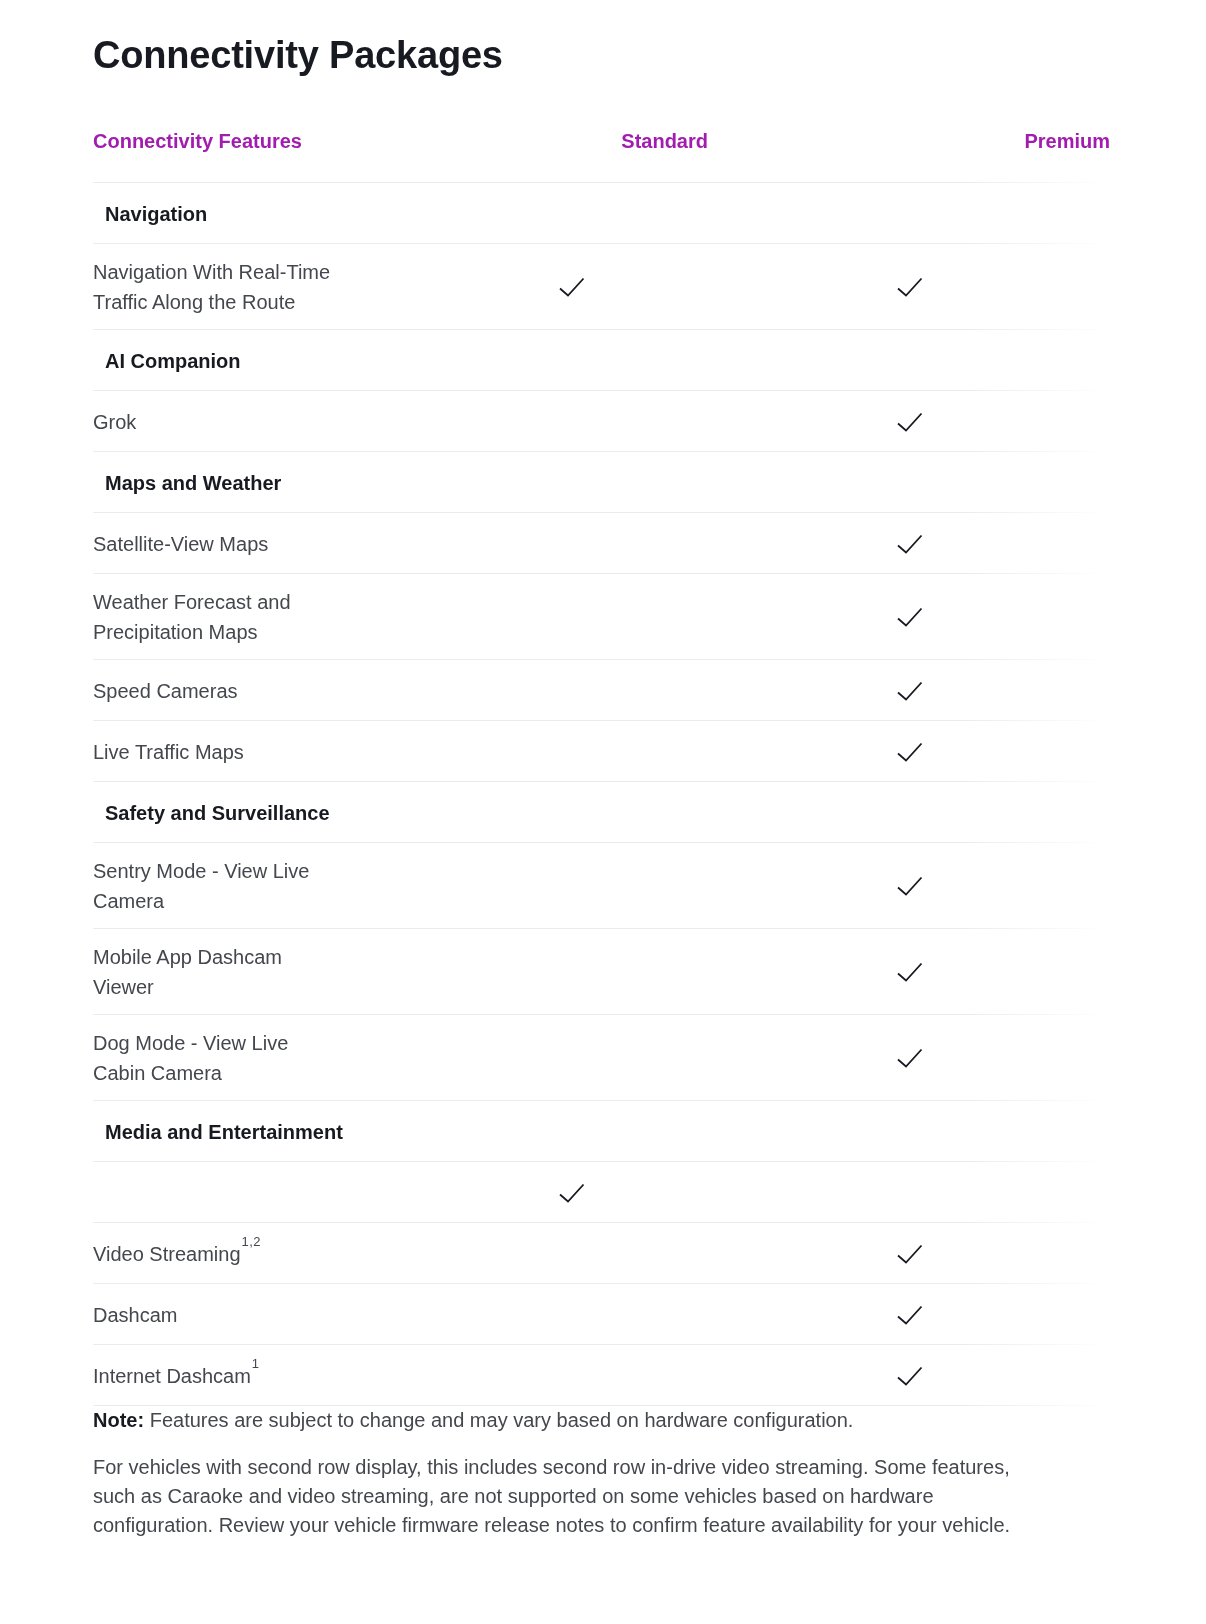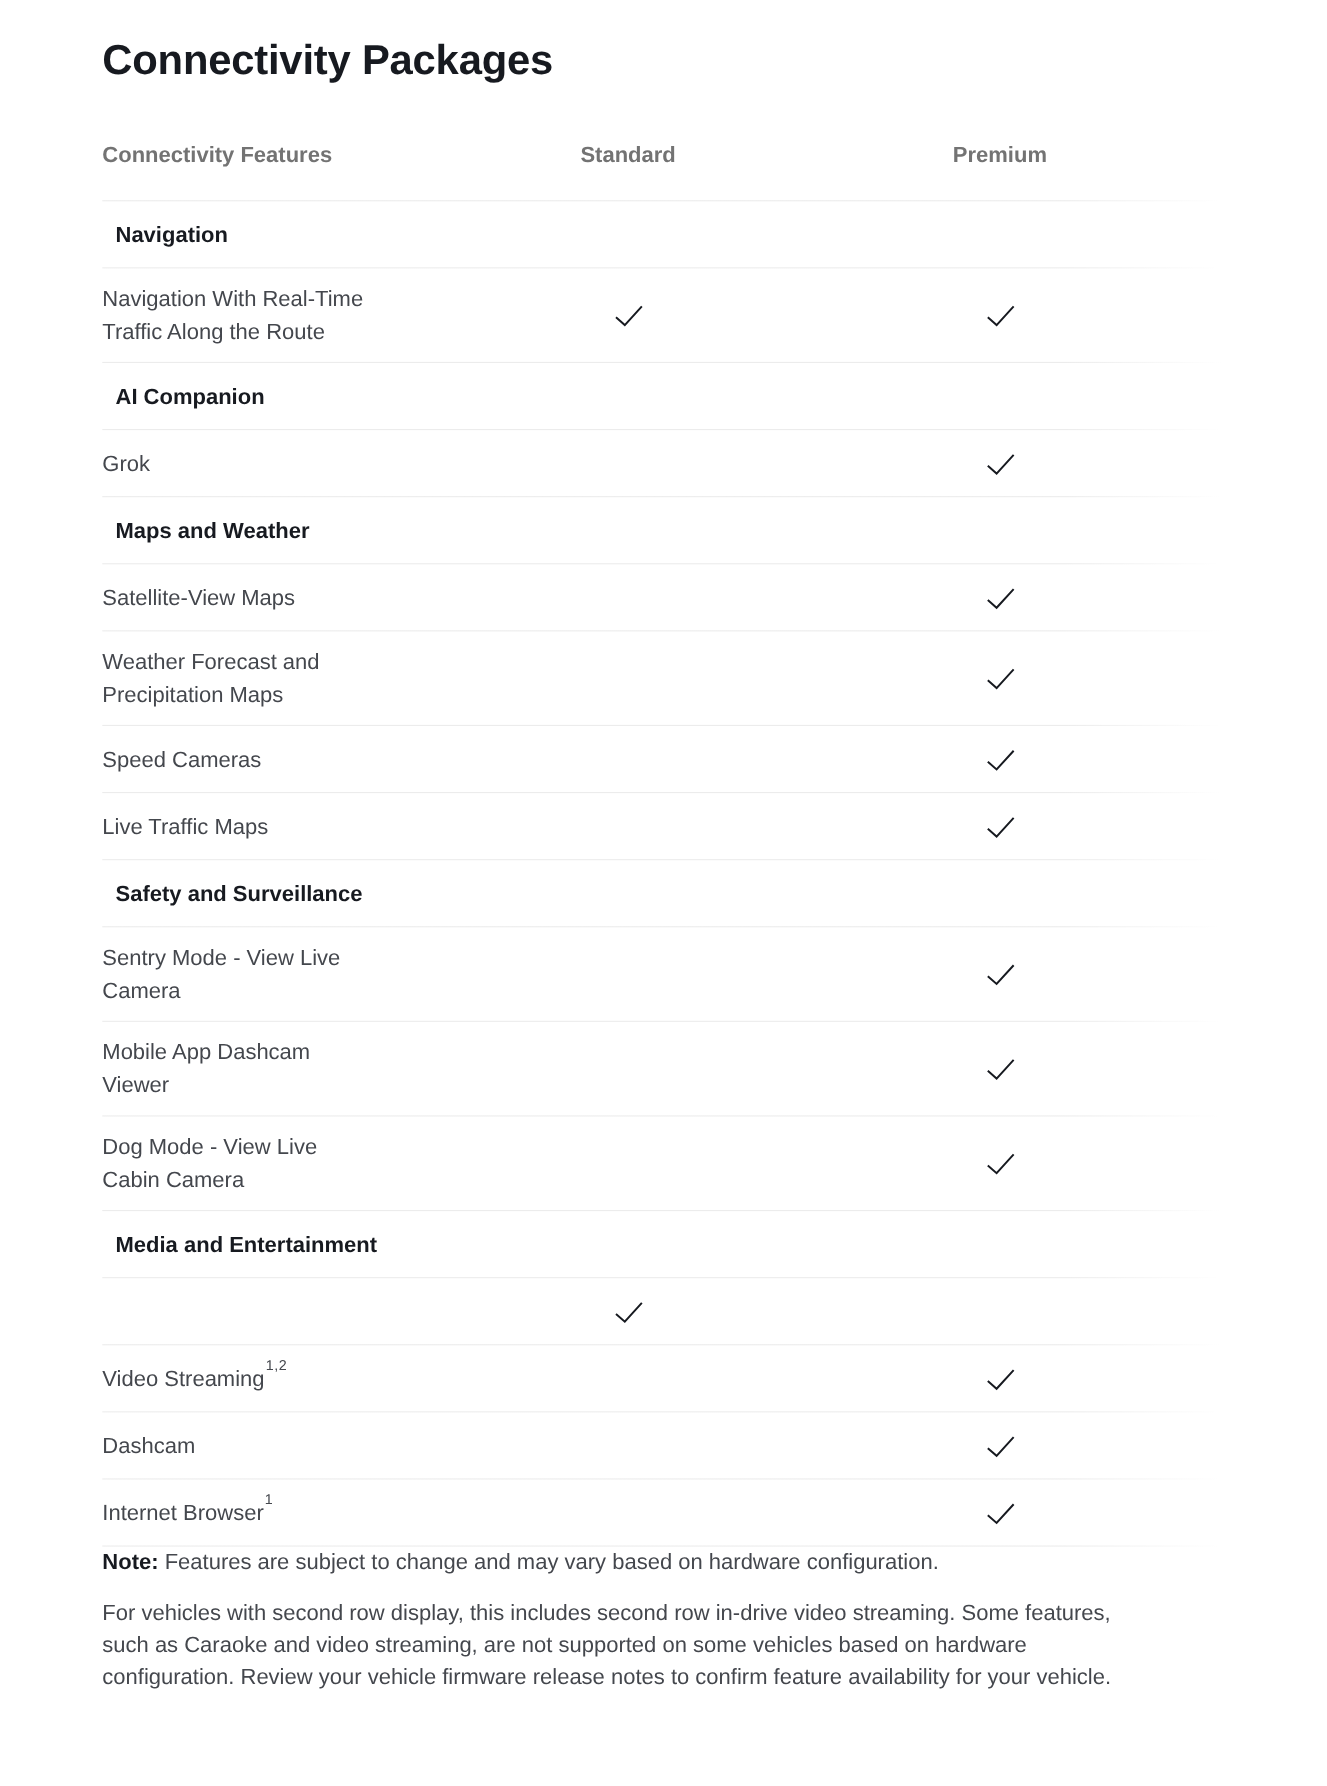--- a/index.html
+++ b/index.html
@@ -45,21 +45,21 @@
     background: linear-gradient(90deg, #ececec 0%, #ececec 86%, rgba(236,236,236,0) 100%);
   }
   .header-row {
     height: 60px;
     align-items: start;
     padding-top: 5px;
   }
   .header-row .cell {
     font-size: 20px;
     font-weight: 700;
-    color: #737373;
+    color: #a21caf;
     line-height: 26px;
   }
   .section-row, .feature-row {
     min-height: 61px;
     padding: 13px 0;
     align-items: center;
   }
   .section-name {
     font-size: 20px;
     line-height: 30px;
@@ -82,21 +82,21 @@
     left: 1px;
     letter-spacing: 0.5px;
   }
   .check-cell {
     display: flex;
     justify-content: center;
     align-items: center;
     color: #171a20;
   }
   .col-center {
-    text-align: center;
+    text-align: right;
   }
   .notes {
     width: 1017px;
   }
   .note-line {
     margin: 0;
     font-size: 20px;
     line-height: 29px;
     color: #44474d;
   }
@@ -266,21 +266,21 @@
     <div class="row feature-row">
       <div class="feature-name"><span>Dashcam</span><sup></sup></div>
       <div class="check-cell"></div>
       <div class="check-cell">
           <svg width="27" height="22" viewBox="0 0 27 22" aria-hidden="true">
             <path d="M2 12.5 L10 19.5 L25.5 2.5" fill="none" stroke="currentColor" stroke-width="1.8"></path>
           </svg>
         </div>
     </div>
     <div class="row feature-row">
-      <div class="feature-name"><span>Internet Browser</span><sup>1</sup></div>
+      <div class="feature-name"><span>Internet Dashcam</span><sup>1</sup></div>
       <div class="check-cell"></div>
       <div class="check-cell">
           <svg width="27" height="22" viewBox="0 0 27 22" aria-hidden="true">
             <path d="M2 12.5 L10 19.5 L25.5 2.5" fill="none" stroke="currentColor" stroke-width="1.8"></path>
           </svg>
         </div>
     </div>
 
   </div>
 

